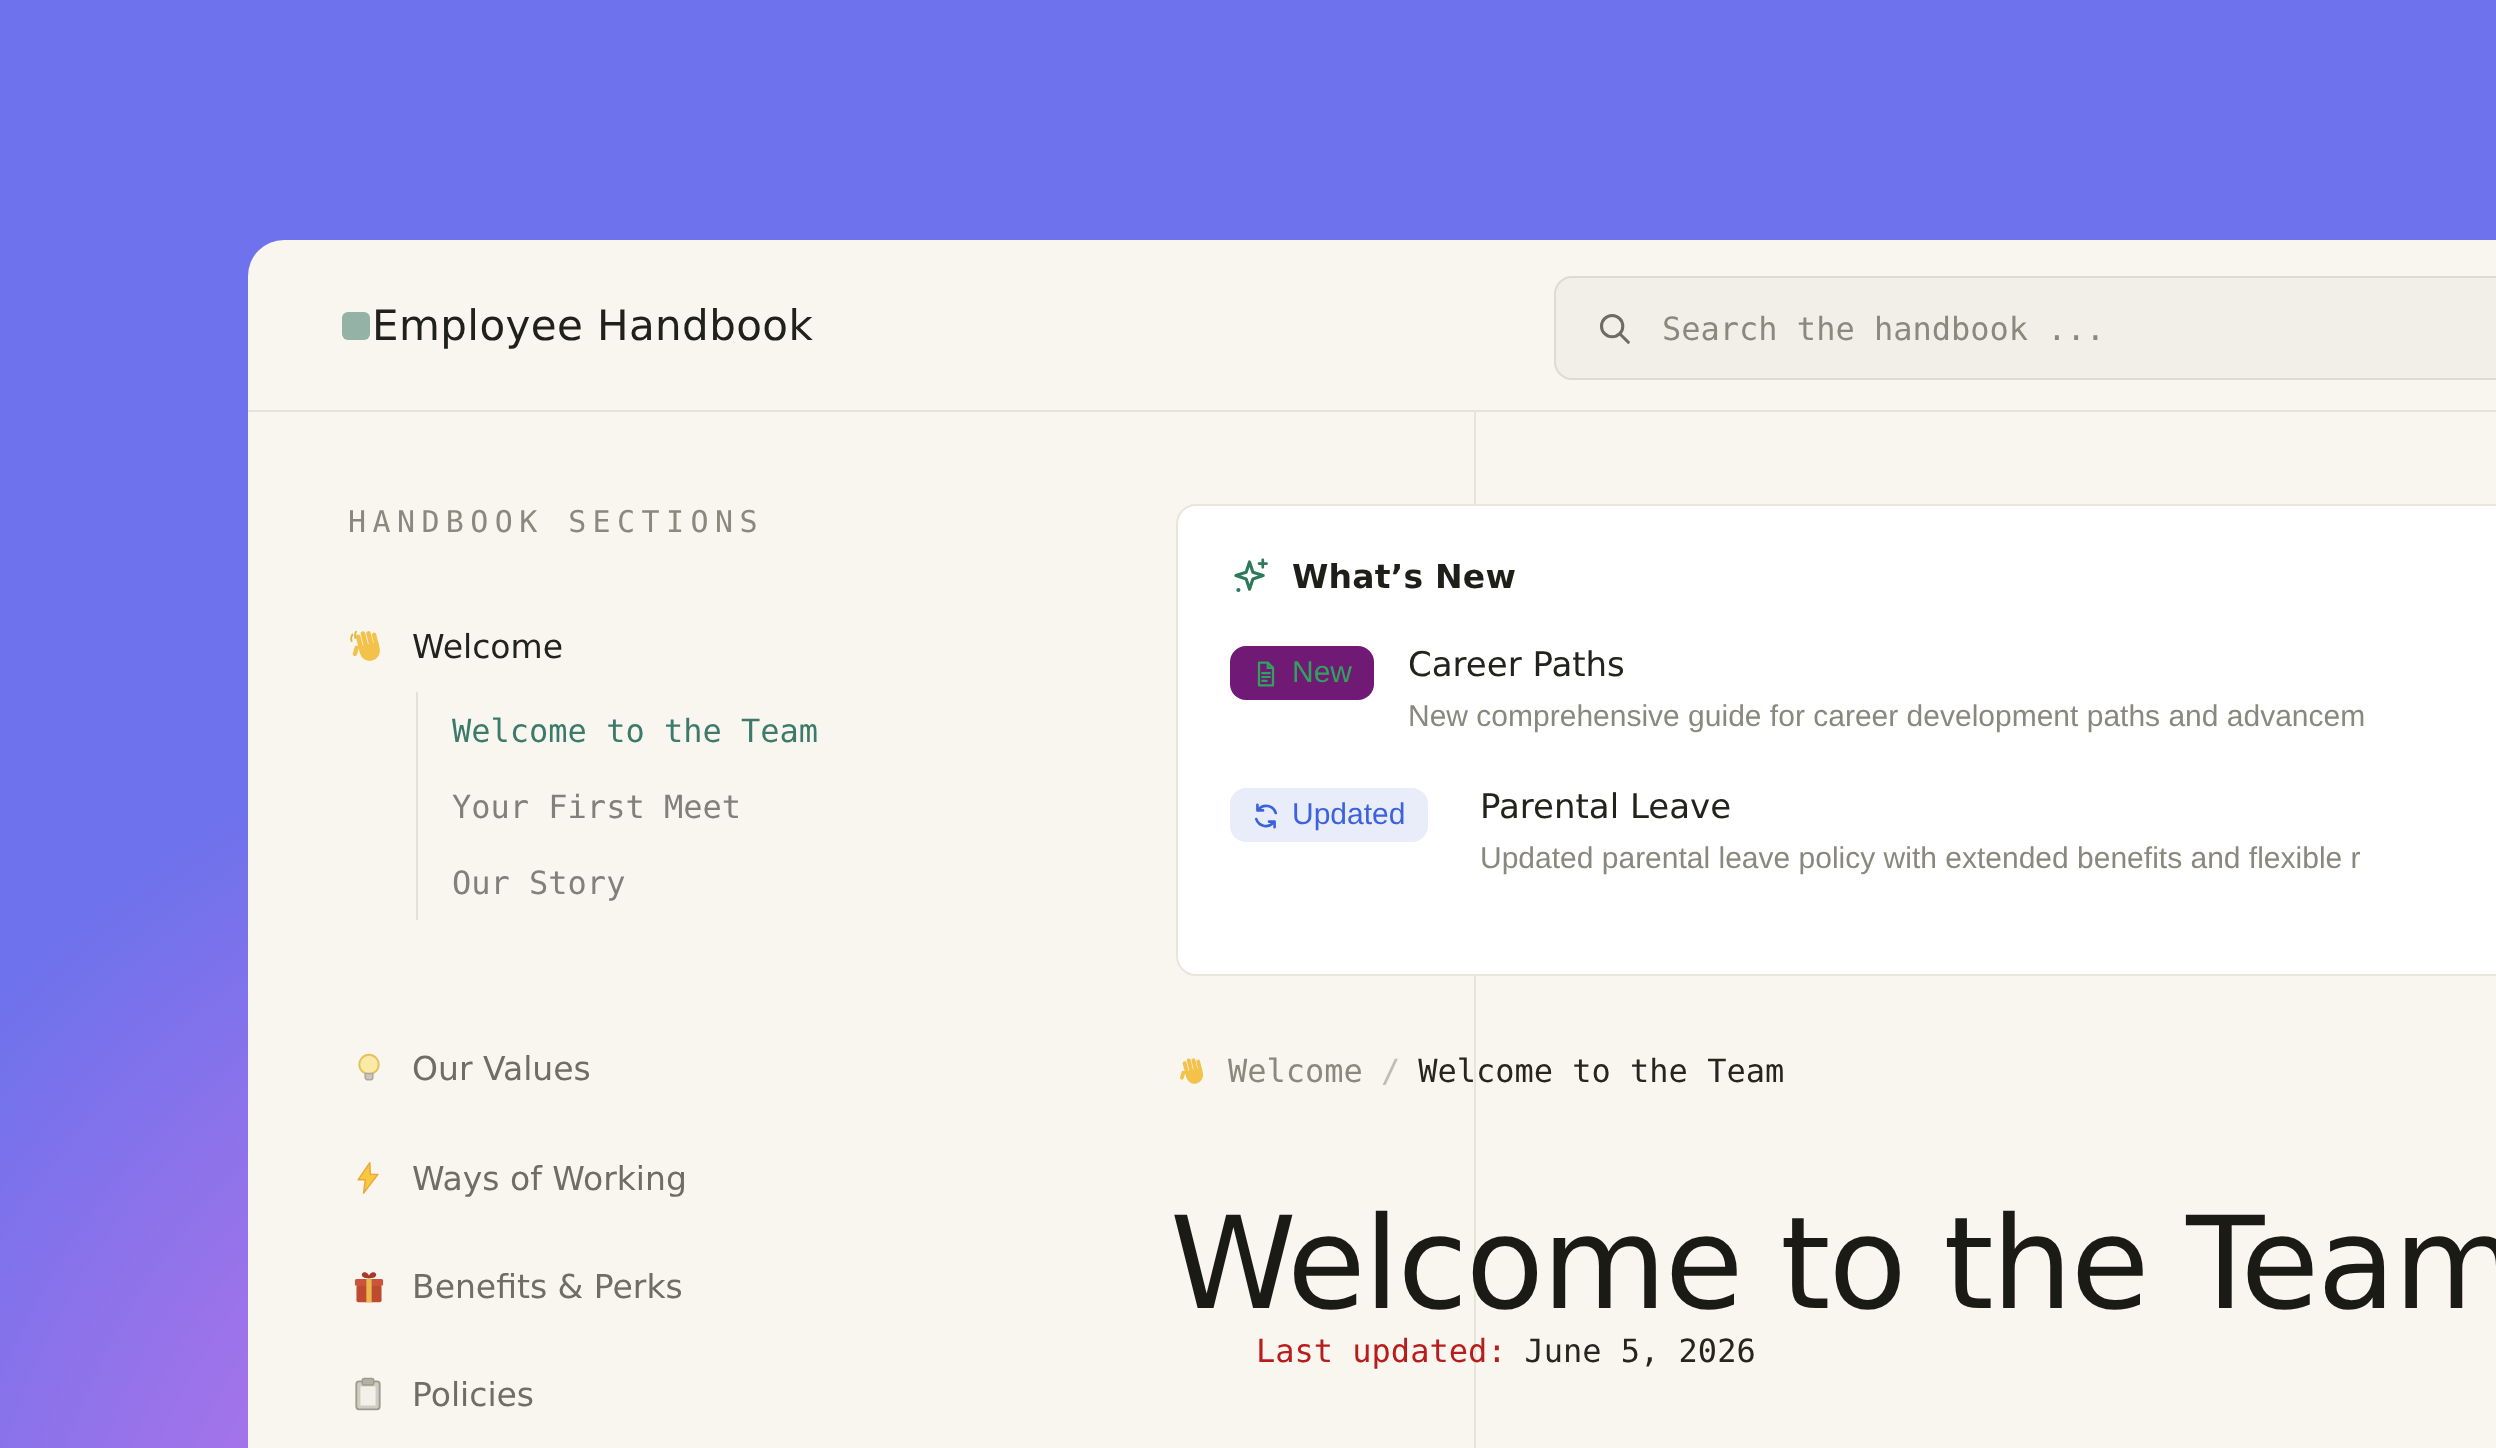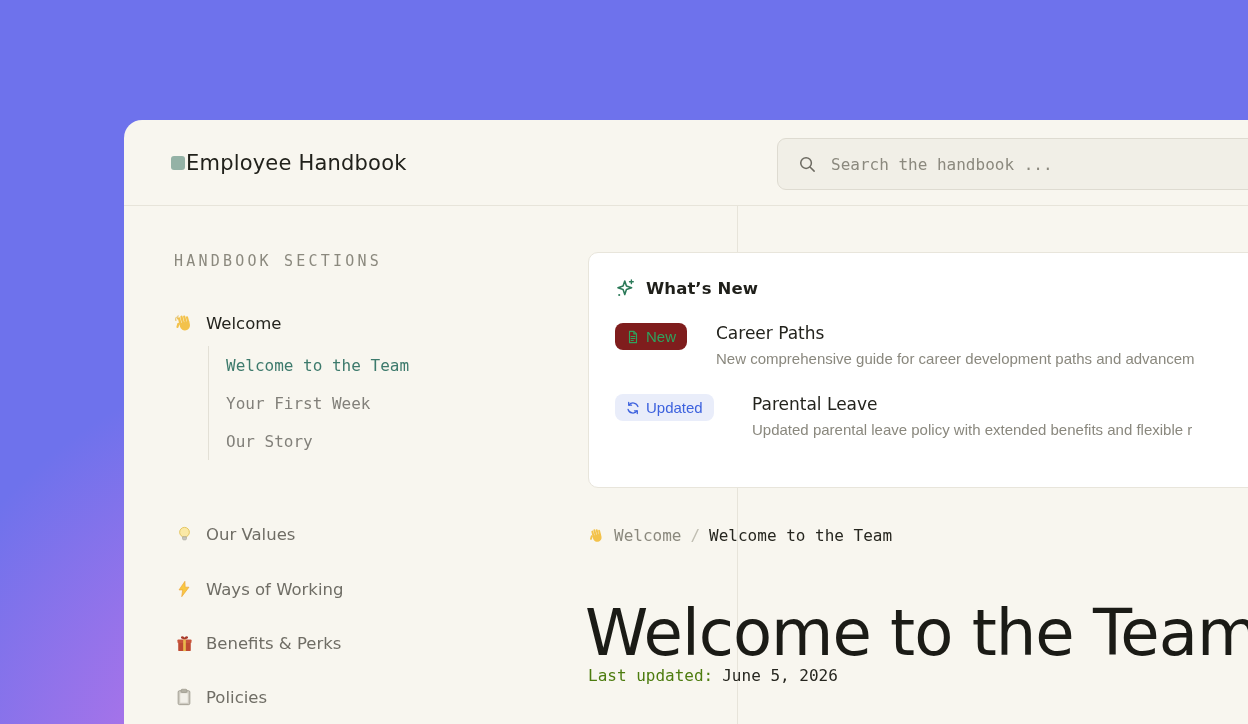--- a/index.html
+++ b/index.html
@@ -56,23 +56,23 @@
     padding:25px 26px; overflow:hidden;
   }
   .panel-header { display:flex; align-items:center; gap:10px; }
   .panel-title { font-size:16.5px; font-weight:700; color:#1f1f1a; letter-spacing:.1px; }
   .news-row { display:flex; align-items:flex-start; margin-top:24px; cursor:pointer; }
   .badge-col { width:89px; flex-shrink:0; }
   .badge {
     display:inline-flex; align-items:center; gap:6px; padding:5px 11px; border-radius:8px;
     font-family:"Liberation Sans", sans-serif; font-size:15px; font-weight:500; white-space:nowrap;
   }
-  .badge.green { background:#7f1d1d; color:#2fa25d; }
+  .badge.green { background:#701a75; color:#2fa25d; }
   .badge.blue  { background:#e9edfa; color:#3d62de;text-align:right; }
-  .news-text { margin-left:12px; min-width:0; }
+  .news-text { margin-left:0; min-width:0; }
   .news-title { font-size:17px; font-weight:500; color:#23231d; }
   .news-desc {
     margin-top:7px; font-family:"Liberation Sans", sans-serif; font-size:15px; color:#8a887e;
     white-space:nowrap;
   }
   .breadcrumb {
     position:absolute; left:464px; top:404px; height:22px;
     display:flex; align-items:center; gap:9px;
     font-family:"DejaVu Sans Mono", monospace; font-size:16px; white-space:nowrap;
   }
@@ -80,21 +80,21 @@
   .crumb-sep { color:#c0beb2; }
   .crumb-page { color:#26261f; font-weight:500; }
   .page-title {
     position:absolute; left:461px; top:481px; line-height:1;
     font-size:64px; font-weight:500; letter-spacing:-1px; color:#1b1b16; white-space:nowrap;
   }
   .last-updated {
     position:absolute; left:464px; top:546px; display:flex; gap:9px;
     font-family:"DejaVu Sans Mono", monospace; font-size:16px; white-space:nowrap;
   }
-  .lu-label { color:#4d7c0f; }
+  .lu-label { color:#b91c1c;margin-left:40px; }
   .lu-value { color:#26261f; font-weight:500; }
   svg { display:block; }
 </style>
 </head>
 <body>
 
 <div class="card">
 
   <div class="card-header">
     <div class="brand">
@@ -128,21 +128,21 @@
             <rect x="2.4" y="8.2" width="2.2" height="5.4" rx="1.1" transform="rotate(30 3.5 10.9)" fill="#f3c24b"></rect>
           </g>
           <path d="M2.2 4.2 Q1.2 5.8 1.8 7.6 M4 2.8 Q3.2 4.4 3.6 6" stroke="#e0b346" stroke-width="0.9" fill="none" stroke-linecap="round"></path>
         </svg>
     </span>
     <span class="nav-label">Welcome</span>
   </div>
 
   <div class="sub-group">
     <div class="sub-item active">Welcome to the Team</div>
-    <div class="sub-item">Your First Week</div>
+    <div class="sub-item">Your First Meet</div>
     <div class="sub-item">Our Story</div>
   </div>
 
   <div class="nav-row" style="top:401px;">
     <span class="nav-ic">
       <svg viewBox="0 0 20 20" width="19" height="19">
           <circle cx="10" cy="7.6" r="5.1" fill="#fbe9a6" stroke="#e3c35c" stroke-width="1"></circle>
           <path d="M8 12.4 h4 v2.1 a1.1 1.1 0 0 1 -1.1 1.1 h-1.8 a1.1 1.1 0 0 1 -1.1 -1.1 Z" fill="#c9c7bd" stroke="#aba89c" stroke-width="0.8"></path>
         </svg>
     </span>

